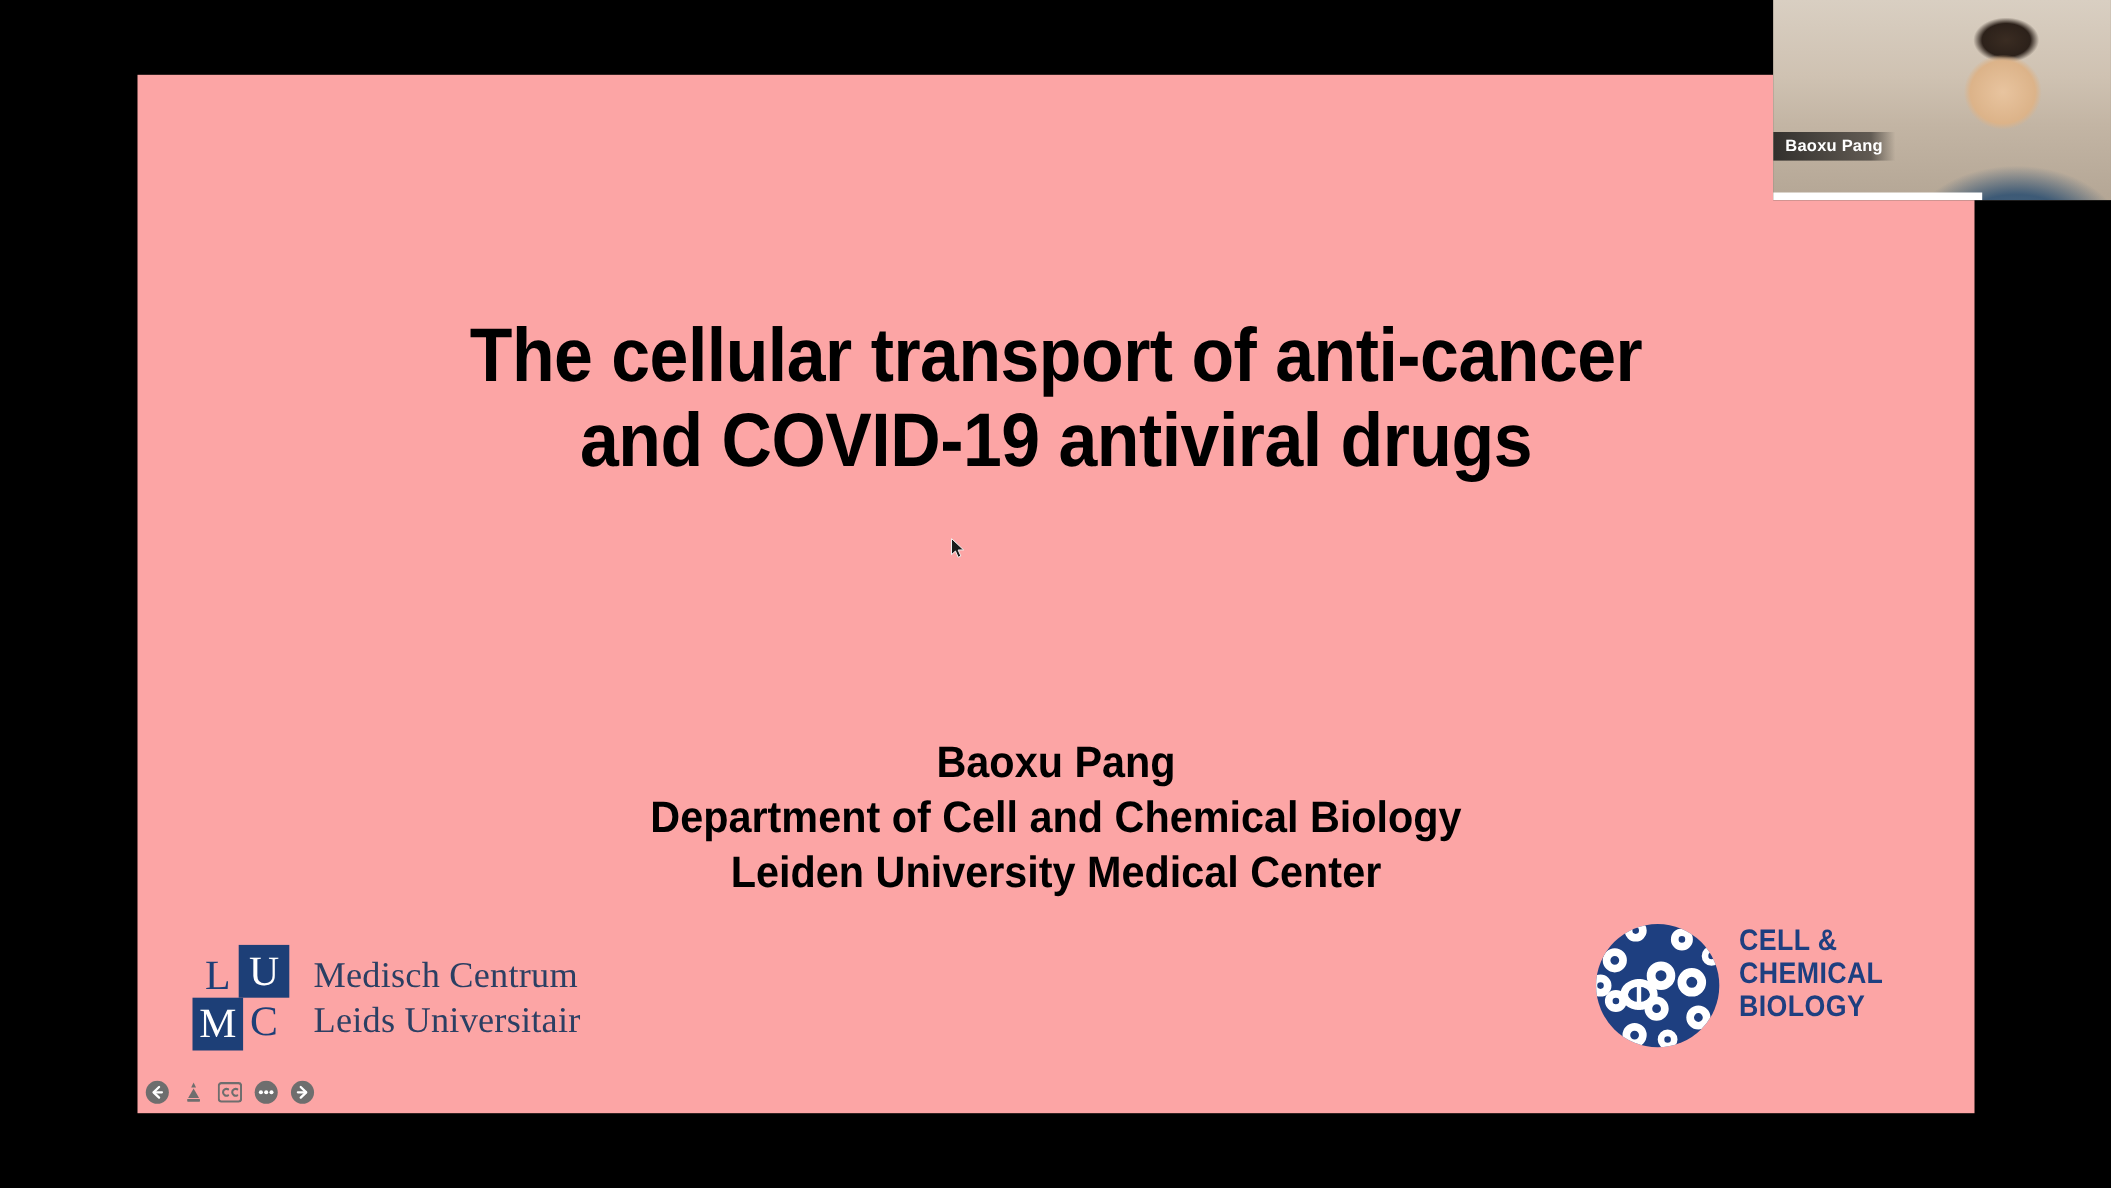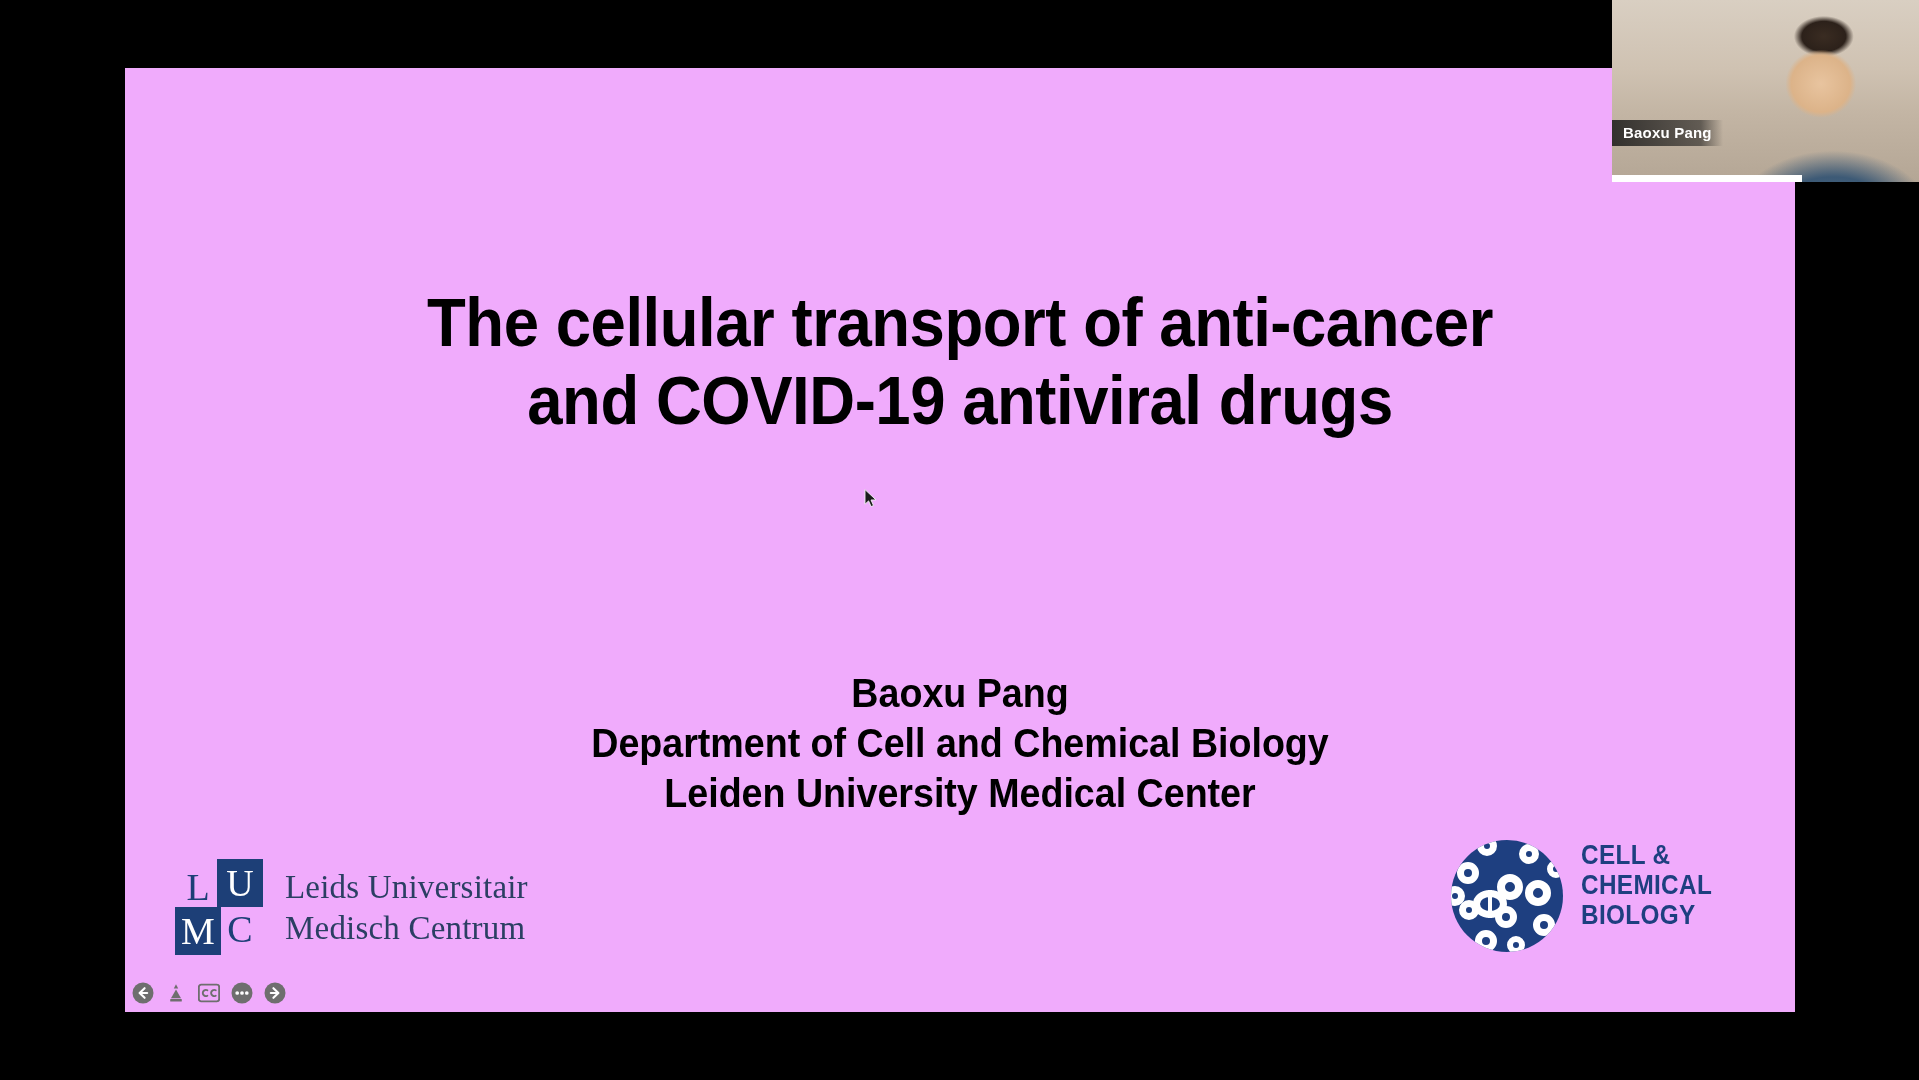--- a/index.html
+++ b/index.html
@@ -23,21 +23,21 @@
     background: #000000;
   }
 
   
   #slide {
     position: absolute;
     left: 125px;
     top: 68px;
     width: 1670px;
     height: 944px;
-    background: #f0abfc;
+    background: #fca5a5;
     overflow: hidden;
   }
 
   
   #slide-title {
     position: absolute;
     left: 0;
     top: 170px;
     width: 100%;
     text-align: center;
@@ -234,22 +234,22 @@
     </div>
 
     <div id="lumc-logo">
       <div id="lumc-mark">
         <span class="cell cell-l">L</span>
         <span class="cell cell-u">U</span>
         <span class="cell cell-m">M</span>
         <span class="cell cell-c">C</span>
       </div>
       <div id="lumc-words">
+        <div>Medisch Centrum</div>
         <div>Leids Universitair</div>
-        <div>Medisch Centrum</div>
       </div>
     </div>
 
     <div id="ccb-logo">
       <div id="ccb-mark">
         <i style="left:6px;  top:22px; width:22px; height:22px; border-width:7px;"></i>
         <i style="left:8px;  top:60px; width:20px; height:20px; border-width:7px;"></i>
         <i style="left:26px; top:-4px; width:20px; height:20px; border-width:7px;"></i>
         <i style="left:24px; top:90px; width:22px; height:22px; border-width:7px;"></i>
         <i style="left:46px; top:34px; width:26px; height:26px; border-width:8px;"></i>

